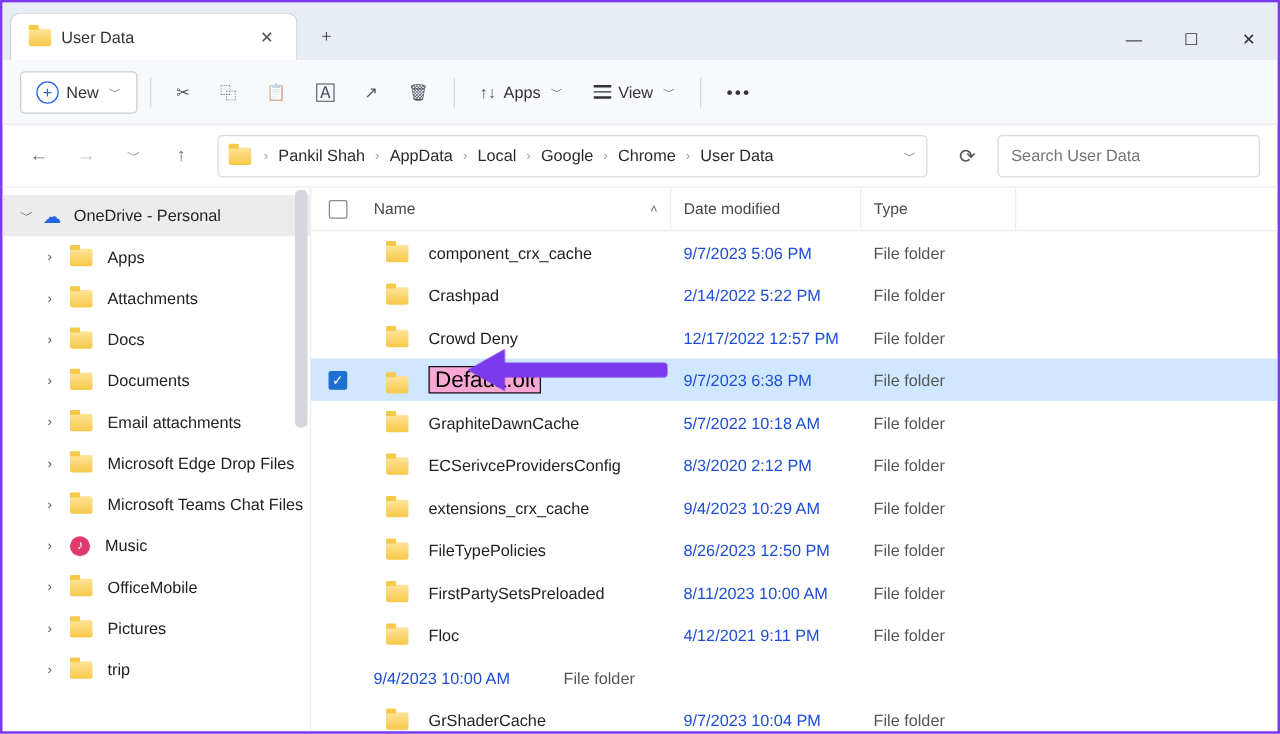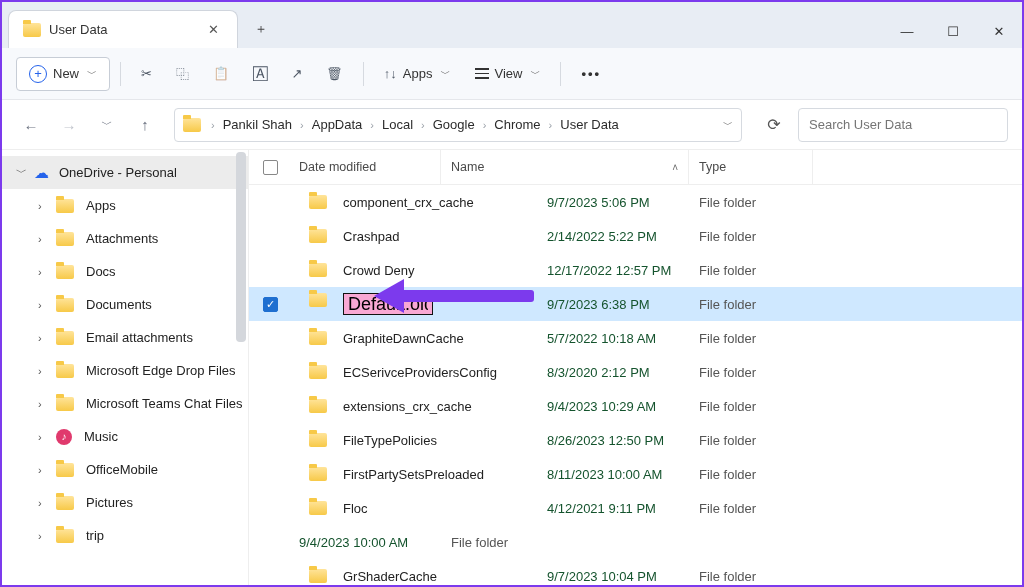--- a/index.html
+++ b/index.html
@@ -46,22 +46,22 @@
 .col-name{width:248px;}
 .col-date{width:152px;}
 .col-type{width:124px;}
 .col-size{flex:1;border-right:none!important;}
 .sort-caret{font-size:10px;color:#666;margin-left:auto;}
 .rows { overflow:auto; }
 .row { height:34px; display:flex; align-items:center; padding-left:8px; font-size:13px; color:#222;}
 .row.selected { background:#cfe8ff;}
 .row .cell { padding:0 10px;}
 .row .c-check{width:32px;padding:0 6px;}
-.row .c-name{width:248px; display:flex;align-items:flex-start;gap:8px; padding-left:20px;}
-.row .c-date{width:152px;color:#14532d;}
+.row .c-name{width:248px; display:flex;align-items:flex-end;gap:8px; padding-left:20px;}
+.row .c-date{width:152px;color:#1d4ed8;}
 .row .c-type{width:124px;color:#555;}
 .row .c-size{flex:1;}
 .chk{width:15px;height:15px;border:1px solid #888;border-radius:2px;display:inline-flex;align-items:center;justify-content:center;background:#fff;}
 .chk.checked{background:#1f6fd0;border-color:#1f6fd0;color:#fff;font-size:11px;}
 .rename-input{height:22px; width:90px; border:1px solid #111; padding:0 4px; font-size:18px; background:#f9a8d4;}
 .arrow-annotation{position:absolute; left:392px; top:288px; pointer-events:none;}
 .arrow-line{width:140px; height:12px; background:#7c3aed; border-radius:3px;}
 .arrow-head{position:absolute; left:-20px; top:-11px; width:0;height:0; border-top:17px solid transparent; border-bottom:17px solid transparent; border-right:30px solid #7c3aed;}
 .menu-dots{letter-spacing:2px;font-weight:bold;color:#333;}
 .hlines{display:flex;flex-direction:column;gap:3px;}
@@ -221,27 +221,27 @@
           <span>trip</span>
         </div>
       </div>
   </div>
 
   <div class="content">
     <div class="headers">
       <div class="col col-check">
           <span class="chk"></span>
         </div>
-      <div class="col col-date">
-          <span>Date modified</span>
-        </div>
       <div class="col col-name">
           <span>Name</span>
           <span class="sort-caret">˄</span>
         </div>
+      <div class="col col-date">
+          <span>Date modified</span>
+        </div>
       <div class="col col-type">
           <span>Type</span>
         </div>
     </div>
     <div class="rows" id="rows">
         <div class="row">
           <div class="cell c-check"><span style="width:15px"></span></div>
           <div class="cell c-name">
             <span class="folder-icon"></span>
             <span>component_crx_cache</span>

